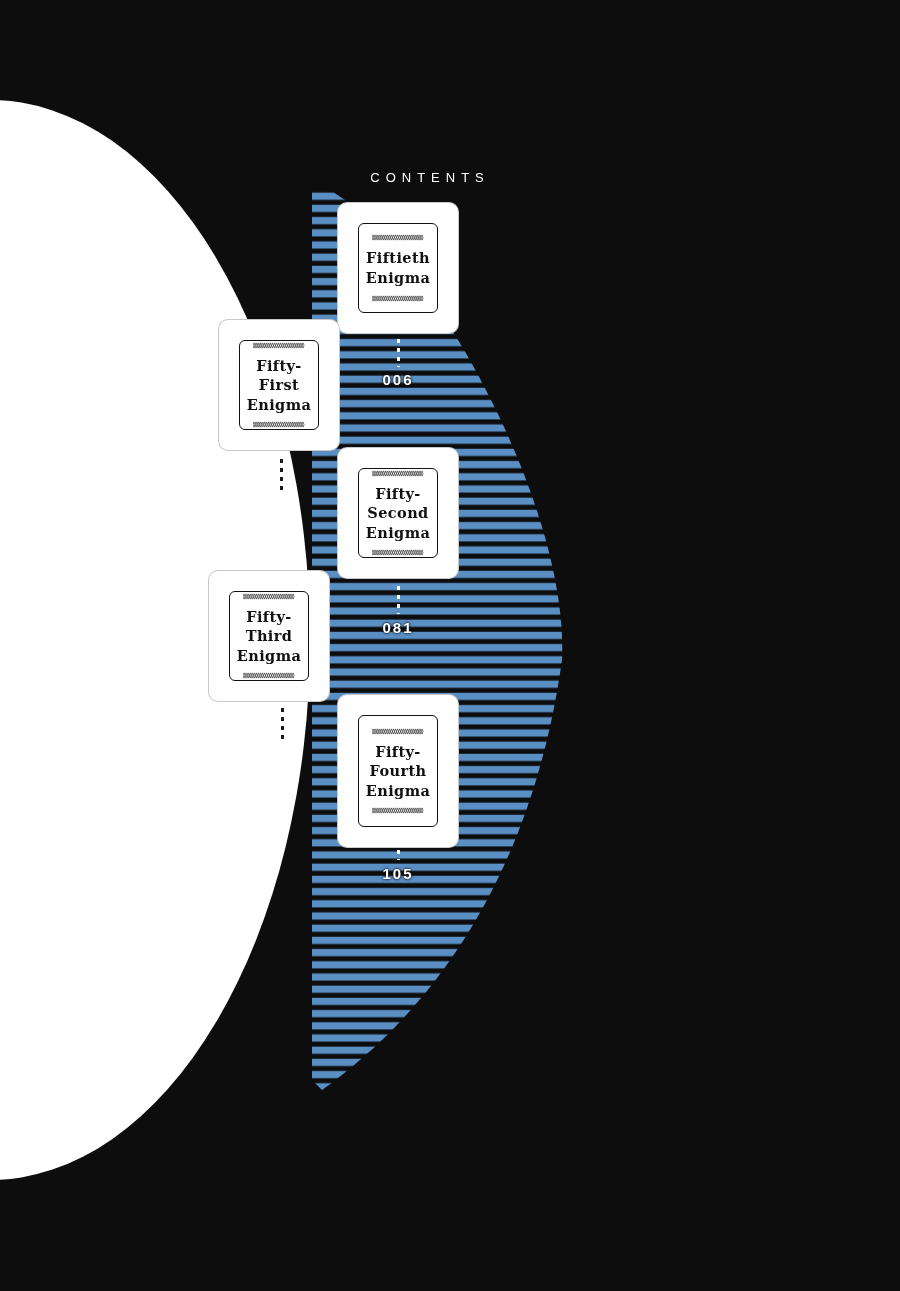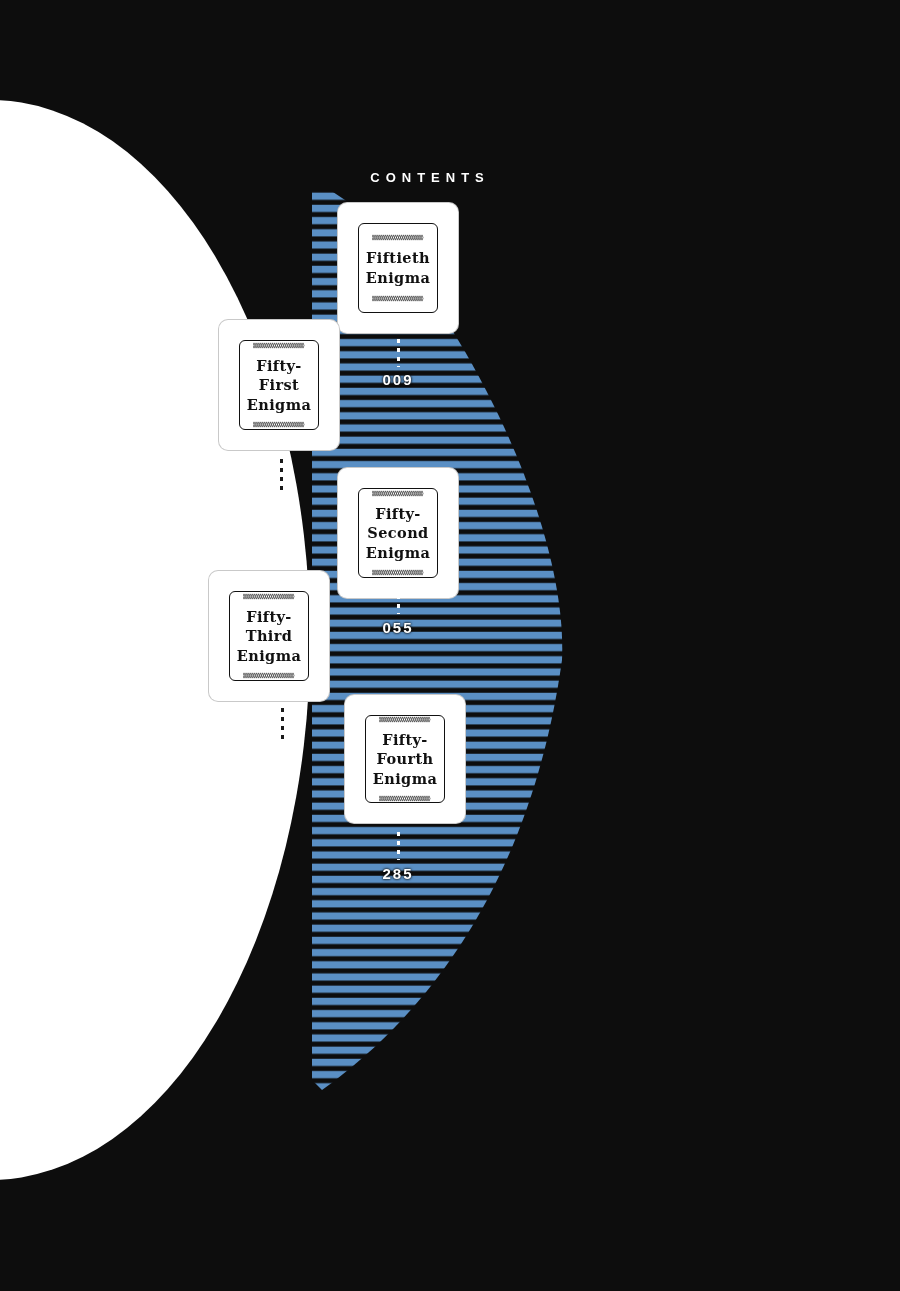--- a/index.html
+++ b/index.html
@@ -33,21 +33,21 @@
 
   
   .contents-header{
     position:absolute;left:300px;top:170px;width:260px;
     text-align:center;
     color:#ffffff;
     font-family:"Liberation Sans",sans-serif;
     font-size:13px;
     letter-spacing:6px;
     z-index:6;
-    font-weight:700;
+    font-weight:400;
   }
 
   
   .card{
     position:absolute;
     background:#ffffff;
     border-radius:9px;
     box-sizing:border-box;
     padding:20px;
     z-index:5;
@@ -76,23 +76,23 @@
   }
   .orn{
     width:88%;height:7px;
     display:block;
     flex:0 0 auto;
   }
 
   
   #card-50{left:338px;top:203px;width:120px;height:130px;}
   #card-51{left:219px;top:320px;width:120px;height:130px;}
-  #card-52{left:338px;top:468px;width:120px;height:130px;}
+  #card-52{left:338px;top:448px;width:120px;height:130px;}
   #card-53{left:209px;top:571px;width:120px;height:130px;}
-  #card-54{left:345px;top:695px;width:120px;height:128px;}
+  #card-54{left:338px;top:695px;width:120px;height:152px;}
 
   
   .pagenum{
     position:absolute;
     z-index:6;
     color:#ffffff;
     font-family:"Liberation Sans",sans-serif;
     font-size:15px;
     font-weight:700;
     letter-spacing:2px;
@@ -318,17 +318,17 @@
                    M96,4 l4,-3 l4,3 l-4,3 z M104,4 l4,-3 l4,3 l-4,3 z M112,4 l4,-3 l4,3 l-4,3 z
                    M120,4 l4,-3 l4,3 l-4,3 z M128,4 l4,-3 l4,3 l-4,3 z M136,4 l4,-3 l4,3 l-4,3 z
                    M144,4 l4,-3 l4,3 l-4,3 z M152,4 l4,-3 l4,3 l-4,3 z M160,4 l4,-3 l4,3 l-4,3 z
                    M168,4 l4,-3 l4,3 l-4,3 z M176,4 l4,-3 l4,3 l-4,3 z M184,4 l4,-3 l4,3 l-4,3 z
                    M192,4 l4,-3 l4,3 l-4,3 z"></path>
         </g>
       </svg>
     </div>
   </div>
 
-  <div class="pagenum" id="num-005">009</div>
-  <div class="pagenum" id="num-081">055</div>
-  <div class="pagenum" id="num-153">285</div>
+  <div class="pagenum" id="num-005">006</div>
+  <div class="pagenum" id="num-081">081</div>
+  <div class="pagenum" id="num-153">105</div>
 
 </div>
 
 </body></html>

